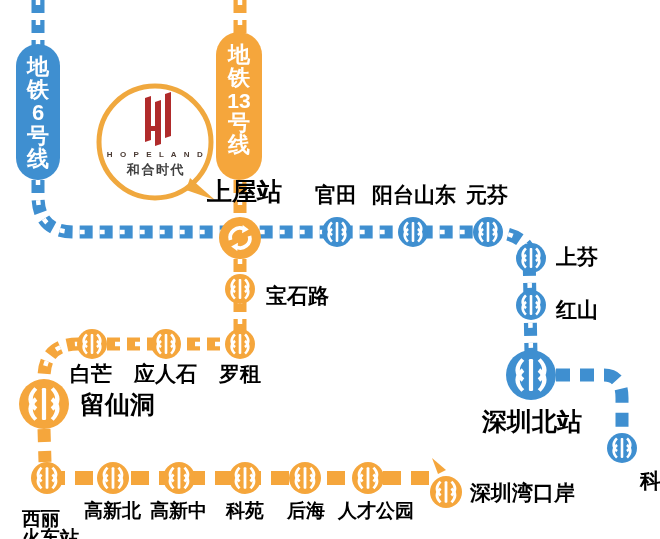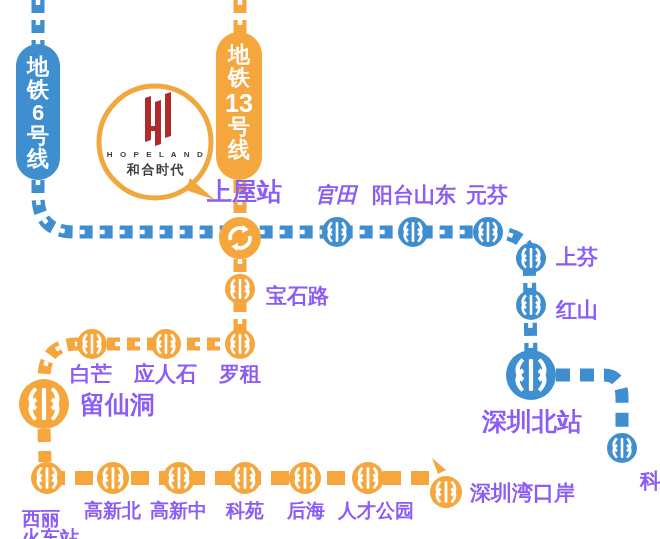--- a/index.html
+++ b/index.html
@@ -17,21 +17,21 @@
     background: #ffffff;
     overflow: hidden;
   }
   #map-svg {
     position: absolute;
     left: 0;
     top: 0;
   }
   .label {
     position: absolute;
-    color: #8b5cf6;
+    color: #000000;
     font-weight: bold;
     white-space: nowrap;
     line-height: 1.05;
     letter-spacing: 0px;
   }
   .label.sz { font-size: 21px; }
   .label.lg { font-size: 25px; }
   .label.md { font-size: 19px; }
   .label.two-line { line-height: 1.0; margin-top: 16px; }
   .line-badge-text {
@@ -230,33 +230,33 @@
     <div>地</div>
     <div>铁</div>
     <div>6</div>
     <div>号</div>
     <div>线</div>
   </div>
 
   <div class="line-badge-text" style="left:224px; top:44px; width:30px;">
     <div>地</div>
     <div>铁</div>
-    <div style="font-size:25px;">13</div>
+    <div style="font-size:21px;">13</div>
     <div>号</div>
     <div>线</div>
   </div>
 
   <div class="logo-wrap" style="left:100px; top:150px; width:112px;">
     <div class="logo-en">H O P E  L A N D</div>
     <div class="logo-cn">和合时代</div>
   </div>
 
   <div class="label lg" style="left:207px; top:178px;">上屋站</div>
 
-  <div class="label sz" style="left:315px; top:184px;font-style:italic;">官田</div>
+  <div class="label sz" style="left:315px; top:184px;">官田</div>
 
   <div class="label sz" style="left:372px; top:184px;">阳台山东</div>
 
   <div class="label sz" style="left:466px; top:184px;text-align:center;">元芬</div>
 
   <div class="label sz" style="left:556px; top:246px;">上芬</div>
 
   <div class="label sz" style="left:556px; top:299px;">红山</div>
 
   <div class="label lg" style="left:482px; top:408px;">深圳北站</div>

